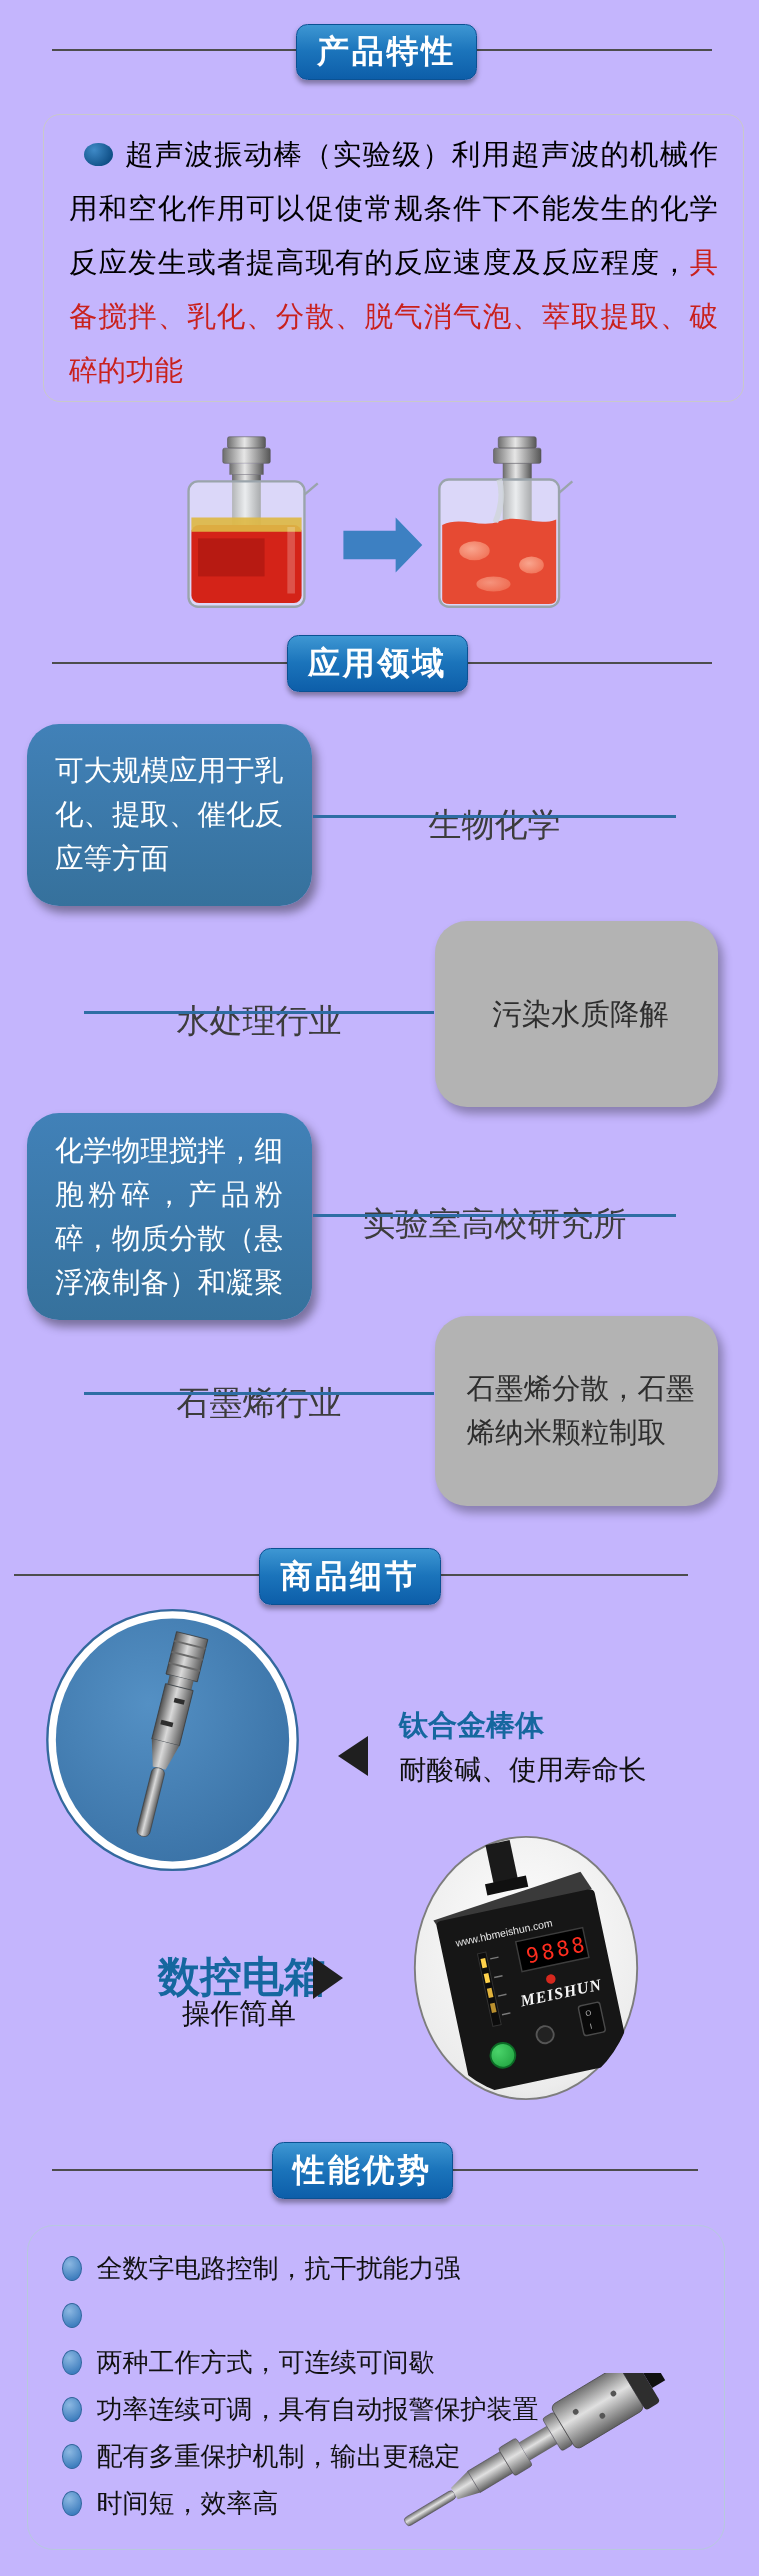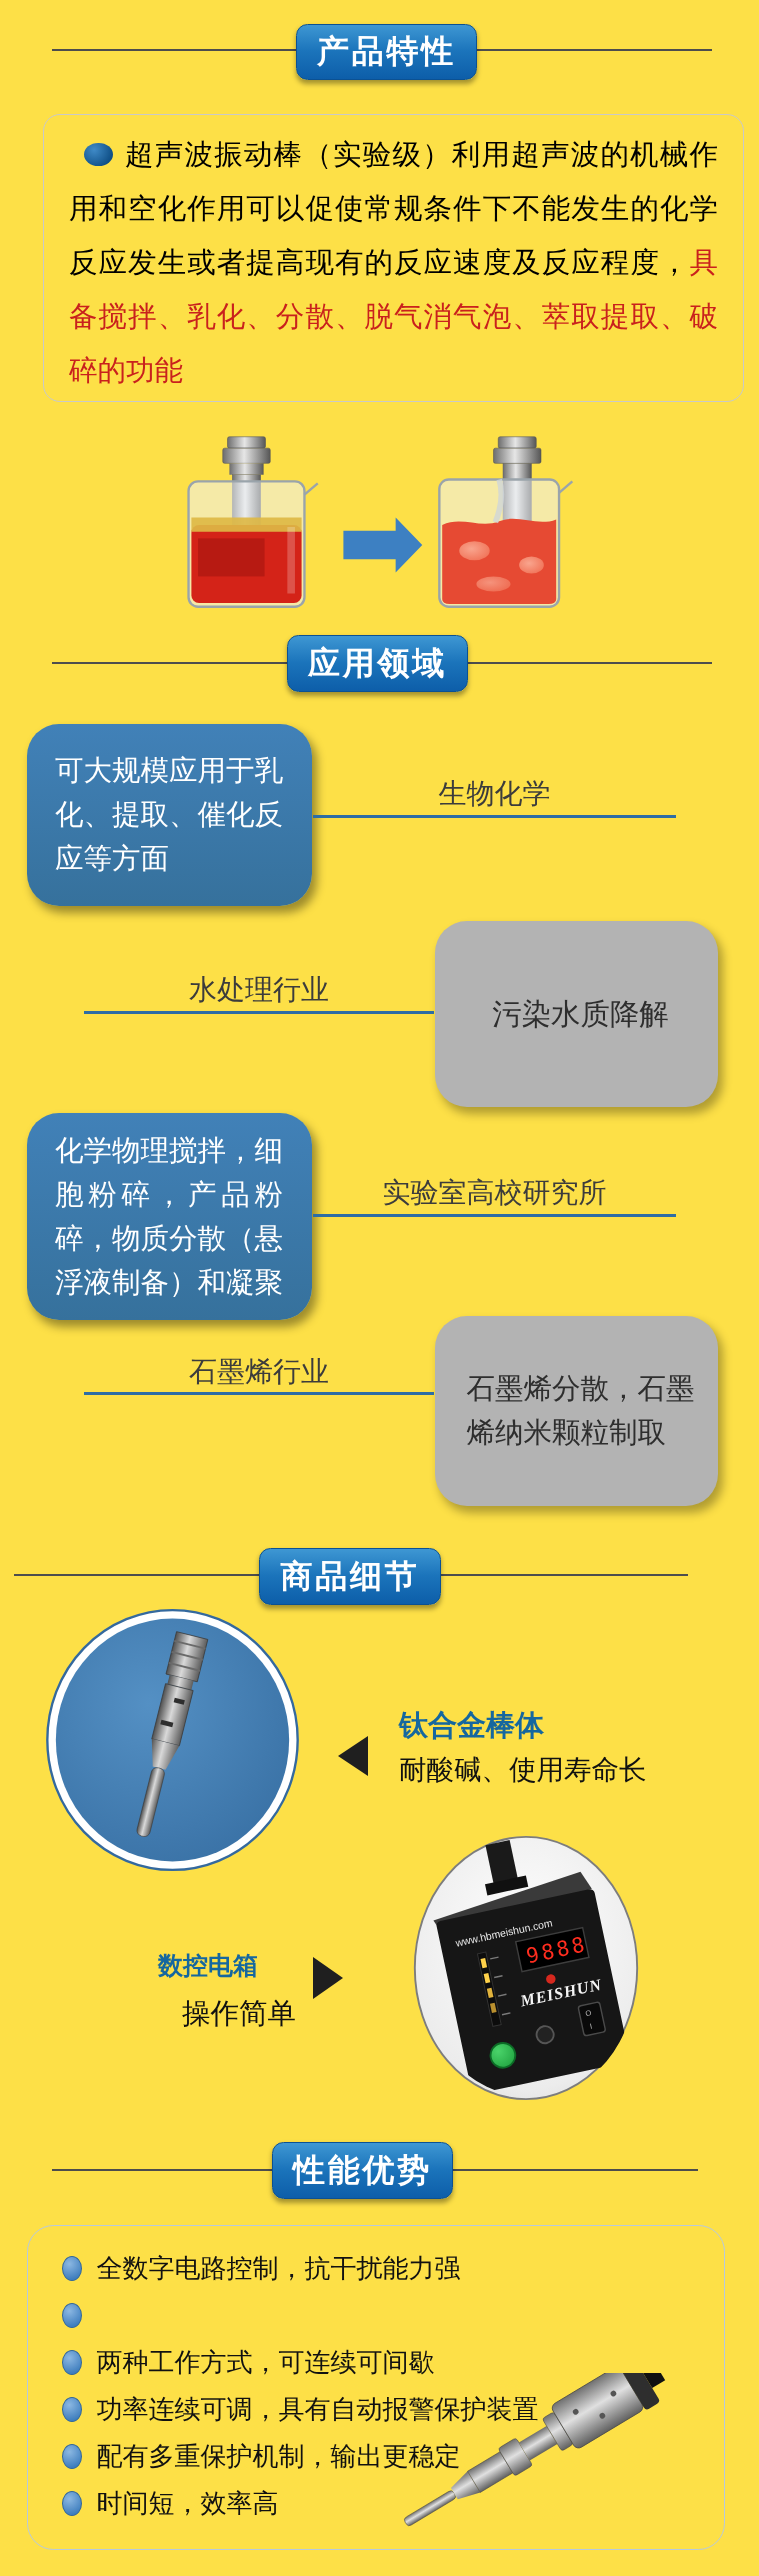--- a/index.html
+++ b/index.html
@@ -1,16 +1,16 @@
 <!DOCTYPE html>
 <html style="font-size:15px"><head>
 <meta charset="utf-8">
 <style>
   html,body{margin:0;padding:0;background:#fff;}
-  #page{position:relative;width:760px;height:2576px;margin:0 auto;background:#fde047;overflow:hidden;
+  #page{position:relative;width:760px;height:2576px;margin:0 auto;background:#c4b5fd;overflow:hidden;
         font-family:"Liberation Serif","DejaVu Serif",serif;}
   .hline{position:absolute;height:1.9px;background:#4d4d4d;z-index:1;}
   .pill{position:absolute;z-index:2;display:flex;align-items:center;justify-content:center;
         background:linear-gradient(180deg,#3e97d3 0%,#1b74bb 48%,#0d5ea9 100%);
         border:1.9px solid #0b5193;border-radius:11.4px;box-shadow:0 3.8px 5.7px rgba(0,0,0,.35);
         color:#fff;font-family:"Liberation Sans","DejaVu Sans",sans-serif;
         font-weight:bold;font-size:32px;letter-spacing:2.8px;}
   .textbox{position:absolute;left:43px;top:114px;width:701px;height:288px;
         border:1.9px solid #c9c9c9;border-radius:17px;box-sizing:border-box;
         padding:13.3px 25px 0 25px;}
@@ -18,21 +18,21 @@
   .dotblue{display:inline-block;width:28.5px;height:23px;border-radius:50%;
         background:radial-gradient(circle at 35% 30%,#3f8ac7,#0f4f86 75%);
         vertical-align:-1.9px;margin:0 11.4px 0 15px;}
   .redtext{color:#c9211d;}
   .appbox{position:absolute;box-sizing:border-box;color:#fff;font-size:28.5px;line-height:44px;
         text-align:justify;border-radius:32px;}
   .appblue{background:linear-gradient(180deg,#4181b8,#36719c);box-shadow:4.7px 6.6px 9.5px rgba(0,0,0,.38);}
   .appgray{background:#b3b3b3;color:#2e2e2e;box-shadow:4.7px 6.6px 9.5px rgba(0,0,0,.3);
         display:flex;align-items:center;justify-content:center;border-radius:32px;padding-left:8px;}
   .applabel{position:absolute;font-family:"Liberation Sans","DejaVu Sans",sans-serif;
-        color:#3c3c3c;font-size:28px;text-align:center;}
+        color:#3c3c3c;font-size:33px;text-align:center;margin-top:28px;}
   .appline{position:absolute;height:2.8px;background:#2e6da4;}
   .dtitle{position:absolute;font-family:"Liberation Sans","DejaVu Sans",sans-serif;
         font-weight:bold;color:#15679f;}
   .dsub{position:absolute;color:#111;}
   .tri-left{position:absolute;width:0;height:0;border-top:20px solid transparent;
         border-bottom:20px solid transparent;border-right:30px solid #1f1f1f;}
   .tri-right{position:absolute;width:0;height:0;border-top:21px solid transparent;
         border-bottom:21px solid transparent;border-left:30px solid #1f1f1f;}
   .advbox{position:absolute;left:26.6px;top:2225px;width:698px;height:325px;box-sizing:border-box;
         border:1.9px solid #b7c9de;border-radius:26.6px;padding-top:19px;}
@@ -201,21 +201,21 @@
       <circle cx="146" cy="158" r="5" fill="#d5281e"></circle>
       <text x="110" y="180" fill="#f5f5f5" font-size="17" font-style="italic" font-weight="bold" letter-spacing="1" font-family="Liberation Serif, serif">MEISHUN</text>
       <circle cx="80" cy="226" r="13" fill="url(#greenbtn)" stroke="#0c6b26" stroke-width="2"></circle>
       <circle cx="128" cy="214" r="9" fill="#222" stroke="#555" stroke-width="2"></circle>
       <rect x="168" y="192" width="23" height="32" rx="3" fill="#0a0a0a" stroke="#4a4a4a" stroke-width="1.5"></rect>
       <text x="174" y="204" fill="#bbb" font-size="8" font-family="Liberation Sans, sans-serif">O</text>
       <text x="176" y="218" fill="#bbb" font-size="8" font-family="Liberation Sans, sans-serif">I</text>
     </g>
   </svg>
 
-  <div class="dtitle" style="left:158px;top:1949px;font-size:25px;">数控电箱</div>
+  <div class="dtitle" style="left:158px;top:1949px;font-size:42px;">数控电箱</div>
   <div class="dsub" style="left:182px;top:1995px;font-size:28.5px;">操作简单</div>
   <div class="tri-right" style="left:313px;top:1957px;"></div>
 
   <div class="hline" style="left:52px;top:2169px;width:646px;"></div>
   <div class="pill" style="left:272px;top:2142px;width:179px;height:55px;">
     <span>性能优势</span>
   </div>
 
   <div class="advbox">
     <div class="advrow">

